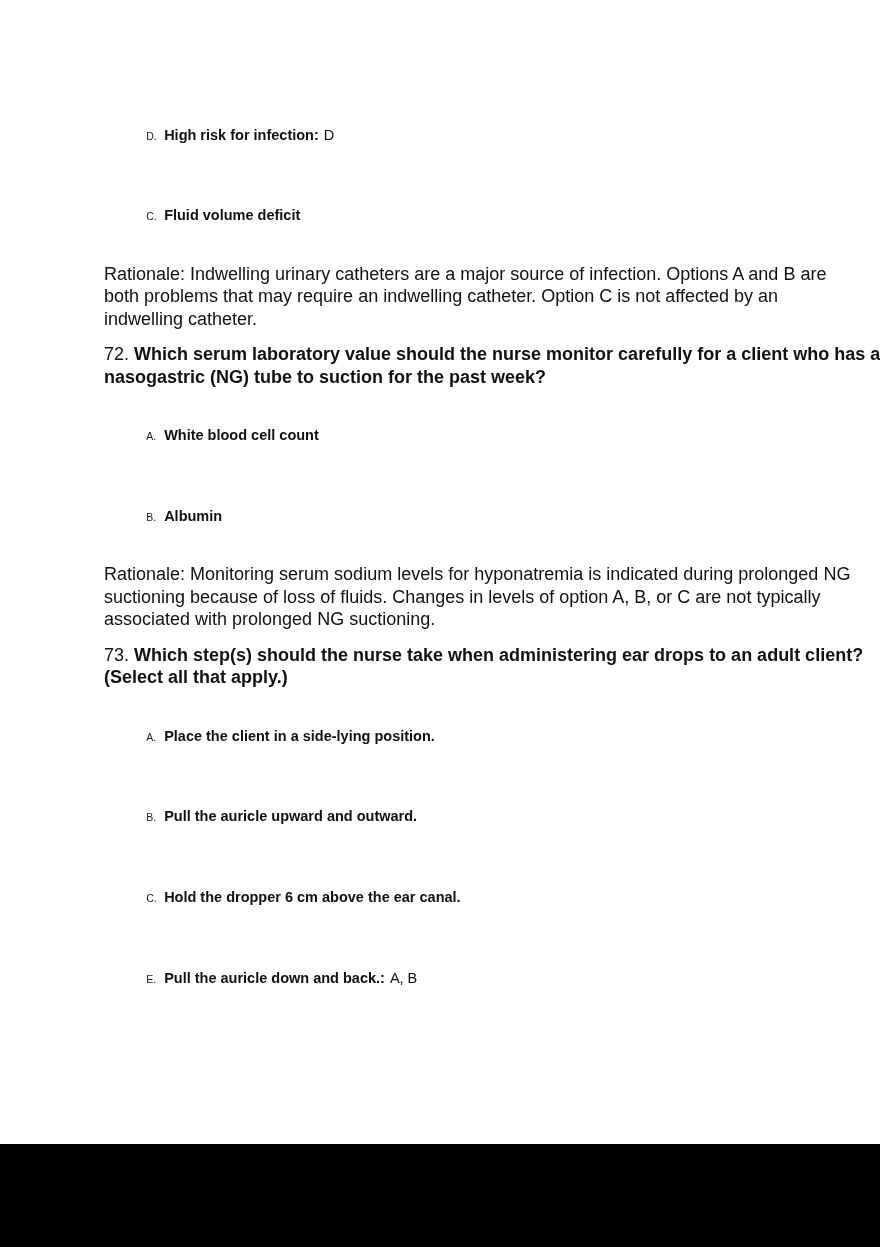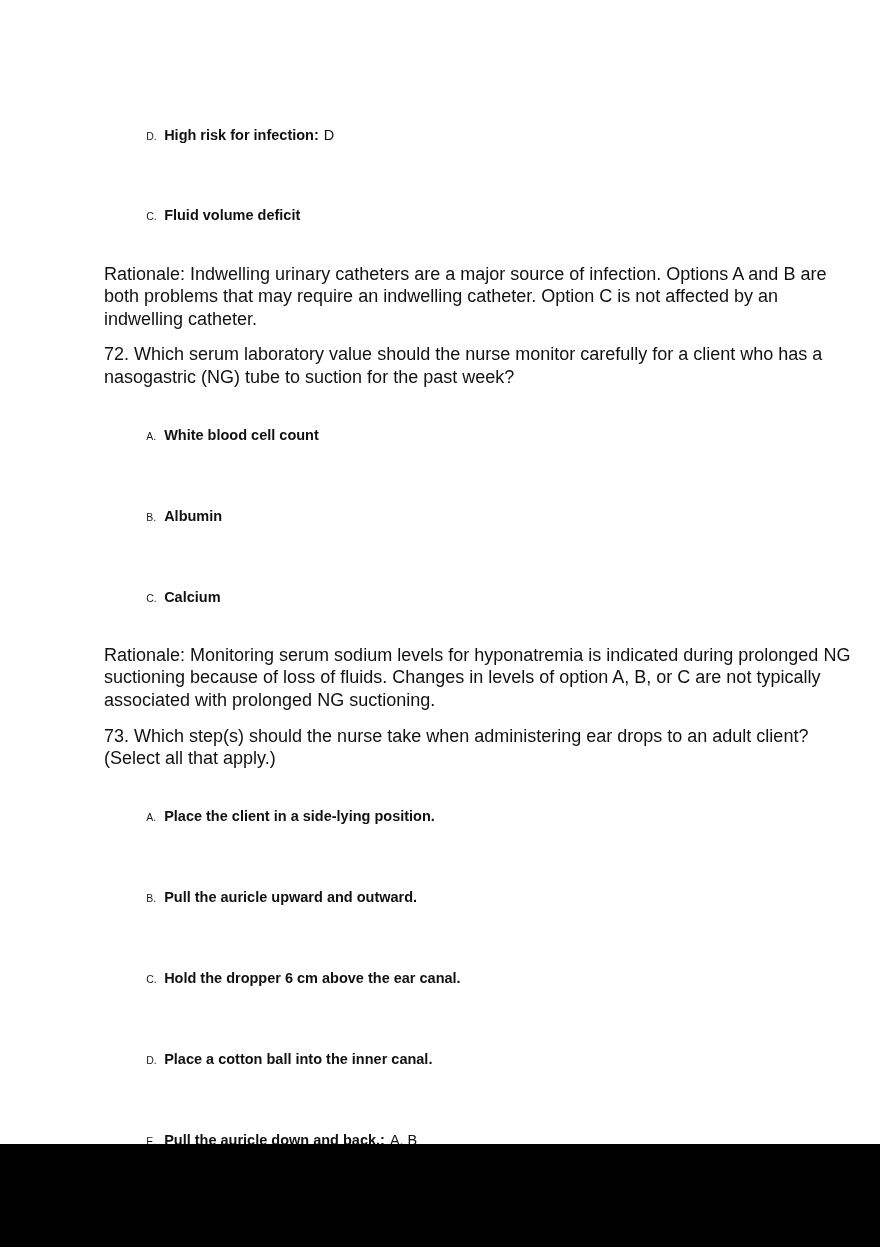--- a/index.html
+++ b/index.html
@@ -17,21 +17,21 @@
     left: 104px;
     top: 101px;
     width: 690px;
   }
   .para {
     font-size: 18px;
     line-height: 22.6px;
     margin: 0 0 13px 0;
     white-space: pre;
   }
-  .question .q-text { font-weight: 400; margin-top: 48px; }
+  .question .q-text { font-weight: 700; margin-top: 48px; }
   .question .q-num { font-weight: 400; }
   .option {
     font-size: 14.5px;
     line-height: 22.6px;
     margin: 0 0 12px 0;
     padding-left: 26px;
     white-space: pre;
   }
   .option .letter {
     display: inline-block;
@@ -71,42 +71,36 @@
 
   <p class="para question"><span class="q-num">72. </span><span class="q-text">Which serum laboratory value should the nurse monitor carefully for a client who has a
 nasogastric (NG) tube to suction for the past week?</span></p>
 
   <div class="option">
     <span class="letter">A.</span><span class="opt-text">White blood cell count</span>
   </div>
   <div class="option">
     <span class="letter">B.</span><span class="opt-text">Albumin</span>
   </div>
-  <div class="option">
-    <span class="letter">C.</span><span class="opt-text">Calcium</span>
-  </div>
 
   <p class="para rationale">Rationale: Monitoring serum sodium levels for hyponatremia is indicated during prolonged NG
 suctioning because of loss of fluids. Changes in levels of option A, B, or C are not typically
 associated with prolonged NG suctioning.</p>
 
   <p class="para question"><span class="q-num">73. </span><span class="q-text">Which step(s) should the nurse take when administering ear drops to an adult client?
 (Select all that apply.)</span></p>
 
   <div class="option">
     <span class="letter">A.</span><span class="opt-text">Place the client in a side-lying position.</span>
   </div>
   <div class="option">
     <span class="letter">B.</span><span class="opt-text">Pull the auricle upward and outward.</span>
   </div>
   <div class="option">
     <span class="letter">C.</span><span class="opt-text">Hold the dropper 6 cm above the ear canal.</span>
   </div>
   <div class="option">
-    <span class="letter">D.</span><span class="opt-text">Place a cotton ball into the inner canal.</span>
-  </div>
-  <div class="option">
     <span class="letter">E.</span><span class="opt-text">Pull the auricle down and back.:</span><span class="answer">A, B</span>
   </div>
 
 </div>
 
 <div class="footer-bar"></div>
 
 </body></html>

